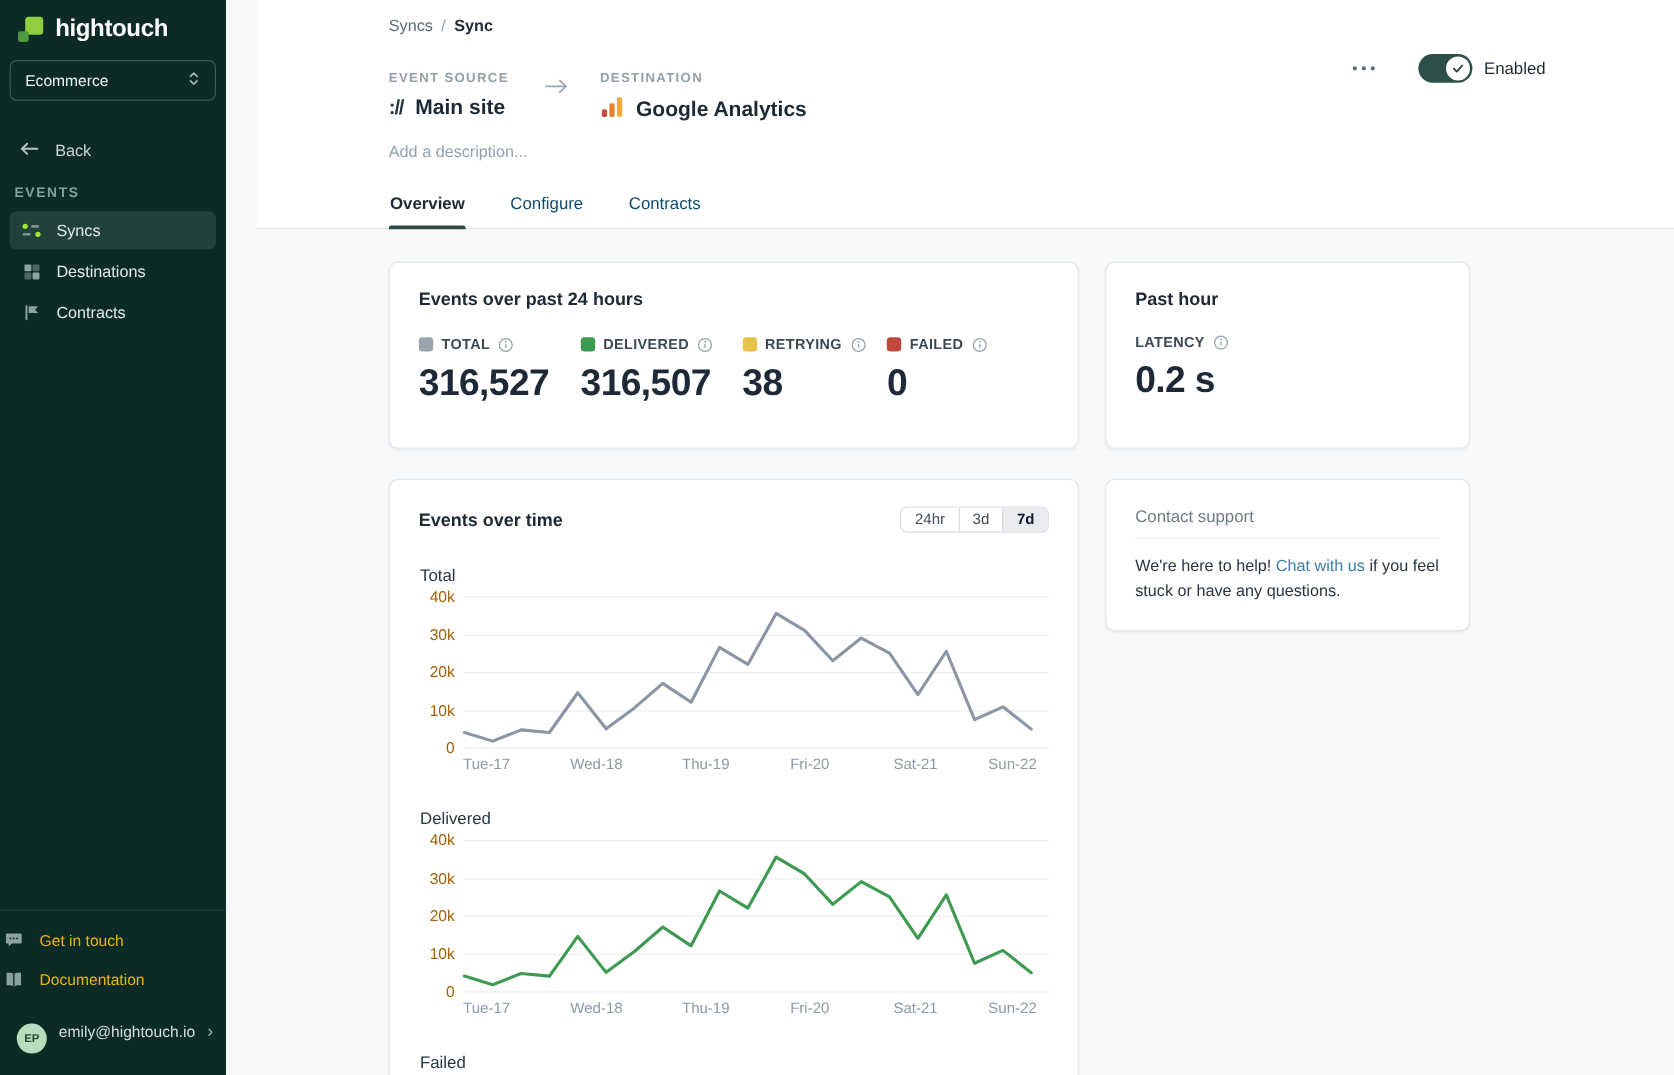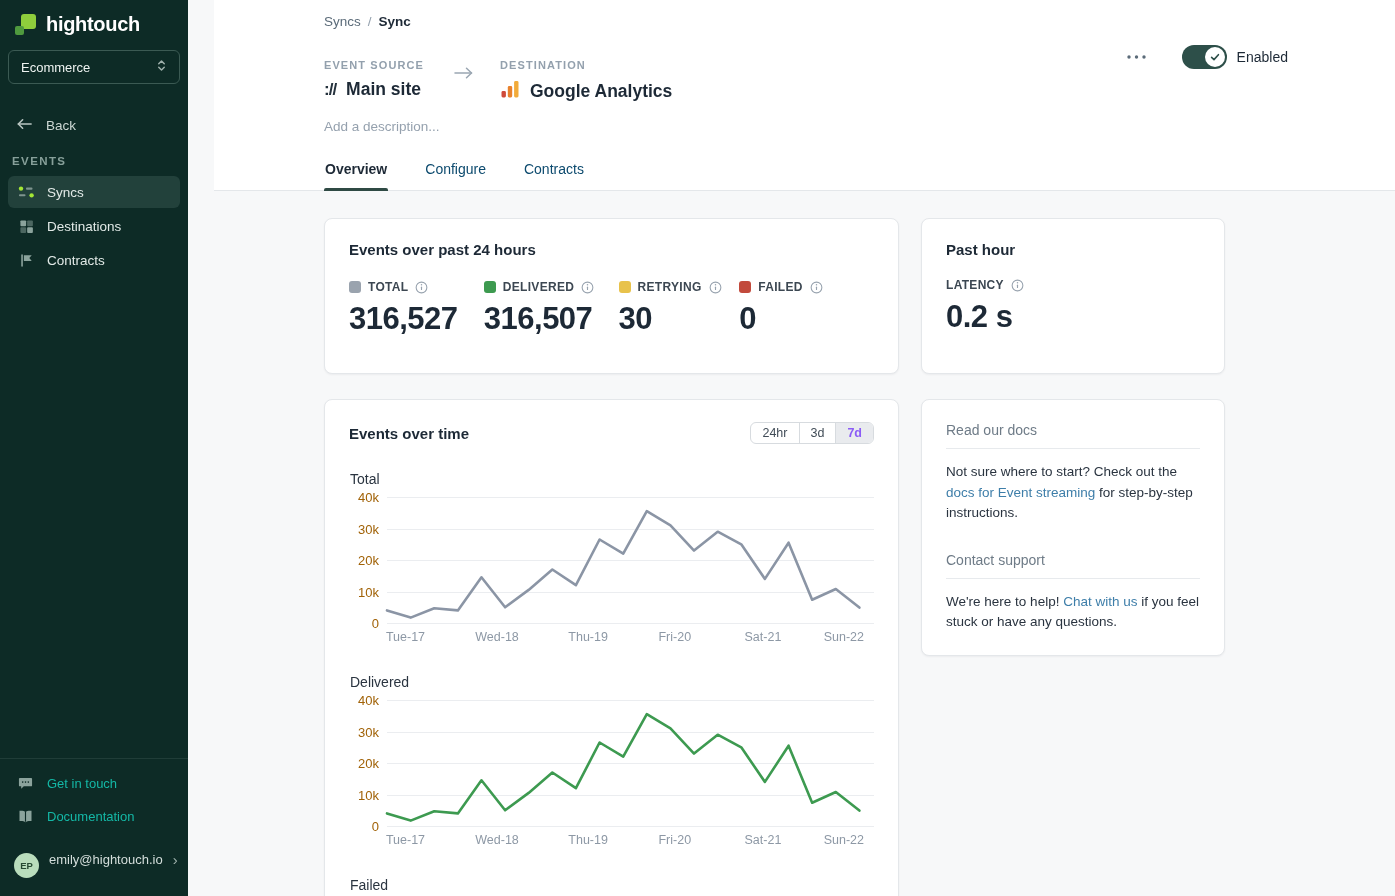--- a/index.html
+++ b/index.html
@@ -13,21 +13,21 @@
   .logo-big { position:absolute; right:1px; top:1px; width:15px; height:15px; background:#8fce3c; border-radius:3px; }
   .logo-small { position:absolute; left:1px; bottom:1px; width:9px; height:9px; background:#4f9a3e; border-radius:2px; }
   .logo-text { color:#ffffff; font-size:20px; font-weight:700; letter-spacing:-0.3px; }
   .workspace { margin:4px 8px 0; border:1px solid #3b5a53; border-radius:6px; height:34px; display:flex; align-items:center; justify-content:space-between; padding:0 12px; font-size:13px; color:#eef3f1; cursor:pointer; }
   .back-row { display:flex; align-items:center; gap:13px; padding:10px 16px; margin-top:24px; font-size:13.5px; color:#ccd7d3; cursor:pointer; }
   .section-label { padding:12px 12px 7px; font-size:11.5px; letter-spacing:1.4px; color:#87a09a; font-weight:700; }
   .nav-item { display:flex; align-items:center; gap:12px; margin:2px 8px; padding:0 10px; height:32px; border-radius:6px; font-size:13.5px; color:#e2eae7; cursor:pointer; }
   .nav-item.active { background:#22413b; }
   .nav-ico { width:17px; display:flex; justify-content:center; }
   .sidebar-footer { position:absolute; bottom:0; left:0; right:0; border-top:1px solid #203d38; padding:8px 0 8px; }
-  .footer-item { display:flex; gap:13px; align-items:flex-start; padding:9px 17px; font-size:13px; color:#14b8a6; cursor:pointer; }
+  .footer-item { display:flex; gap:13px; align-items:flex-start; padding:9px 3px; font-size:13px; color:#eab308; cursor:pointer; }
   .account-row { display:flex; align-items:center; gap:10px; padding:8px 14px 10px; font-size:13px; color:#d4dedb; cursor:pointer; }
   .avatar { width:25px; height:25px; border-radius:50%; background:#b9ddbc; color:#274a33; font-size:9.5px; font-weight:700; display:flex; align-items:center; justify-content:center; flex:0 0 auto;margin-top:12px; }
   .account-chevron { margin-left:auto; color:#9fb1ac; font-size:15px; }
 
   
   .content { margin-left:214px; }
   .topbar { background:#ffffff; border-bottom:1px solid #e4e7ea; padding:14px 0 0 110px; position:relative; }
   .breadcrumb { font-size:13.5px; color:#5b6b79; }
   .crumb-sep { margin:0 7px; color:#93a0ad; }
   .crumb-current { color:#1d2936; font-weight:600; }
@@ -59,21 +59,21 @@
   .chip { width:12px; height:12px; border-radius:3px; flex:0 0 auto; }
   .metric-label { font-size:12px; font-weight:700; color:#3c4752; letter-spacing:.3px; }
   .metric-value { margin-top:7px; font-size:31px; font-weight:700; color:#1d2936; letter-spacing:-.5px; }
   #card-events24, #card-pasthour { min-height:156px; }
   #card-pasthour .metric-head { margin-top:20px; }
 
   .eot-header { display:flex; align-items:center; justify-content:space-between; }
   .seg { display:inline-flex; border:1px solid #d7dbdf; border-radius:6px; overflow:hidden; background:#fff; }
   .seg-btn { padding:3px 11px; font-size:12.5px; color:#414c57; border-left:1px solid #d7dbdf; cursor:pointer; }
   .seg-btn:first-child { border-left:none; }
-  .seg-btn.active { background:#e9ebee; font-weight:700; color:#8b5cf6;text-align:center; }
+  .seg-btn.active { background:#e9ebee; font-weight:700; color:#0f172a;text-align:center; }
 
   .chart-block { margin-top:27px; }
   .chart-label { font-size:14px; color:#2a3440; margin-bottom:10px; margin-left:1px; }
   .plot { position:relative; height:126px; margin-left:38px; }
   .gridline { position:absolute; left:0; right:0; height:1px; background:#ebedf0; }
   .ytick { position:absolute; left:-42px; width:34px; text-align:right; transform:translateY(-50%); font-size:13px; color:#a16207; }
   .chart-svg { position:absolute; left:0; top:0; width:100%; height:100%; overflow:visible; }
   .xaxis { position:relative; height:17px; margin:7px 0 0 38px; }
   .xtick { position:absolute; transform:translateX(-50%); font-size:12.5px; color:#8d98a5; white-space:nowrap; }
 
@@ -272,21 +272,21 @@
         <div class="metric">
           <div class="metric-head">
             <span class="chip" style="background: rgb(232, 194, 75);"></span>
             <span class="metric-label">RETRYING</span>
             <svg viewBox="0 0 16 16" width="13" height="13">
                 <circle cx="8" cy="8" r="6.6" fill="none" stroke="#97a2ae" stroke-width="1.3"></circle>
                 <rect x="7.3" y="6.9" width="1.4" height="4.2" rx=".7" fill="#97a2ae"></rect>
                 <circle cx="8" cy="4.7" r=".95" fill="#97a2ae"></circle>
               </svg>
           </div>
-          <div class="metric-value">30</div>
+          <div class="metric-value">38</div>
         </div>
         <div class="metric">
           <div class="metric-head">
             <span class="chip" style="background: rgb(194, 74, 60);"></span>
             <span class="metric-label">FAILED</span>
             <svg viewBox="0 0 16 16" width="13" height="13">
                 <circle cx="8" cy="8" r="6.6" fill="none" stroke="#97a2ae" stroke-width="1.3"></circle>
                 <rect x="7.3" y="6.9" width="1.4" height="4.2" rx=".7" fill="#97a2ae"></rect>
                 <circle cx="8" cy="4.7" r=".95" fill="#97a2ae"></circle>
               </svg>
@@ -377,27 +377,20 @@
         <div class="chart-label">Failed</div>
         <div class="plot">
             <div class="gridline" style="top: 0%;"></div>
             <span class="ytick" style="top: 0%;">40</span>
           </div>
       </div>
     </section>
 
     <section class="card card-pad" id="card-help">
       <div class="help-section">
-        <div class="help-heading">Read our docs</div>
-        <div class="help-divider"></div>
-        <div class="help-text">
-          <span>Not sure where to start? Check out the </span><span class="link">docs for Event streaming</span><span> for step-by-step instructions.</span>
-        </div>
-      </div>
-      <div class="help-section">
         <div class="help-heading">Contact support</div>
         <div class="help-divider"></div>
         <div class="help-text">
           <span>We're here to help! </span><span class="link">Chat with us</span><span> if you feel stuck or have any questions.</span>
         </div>
       </div>
     </section>
 
   </div>
 </div>

